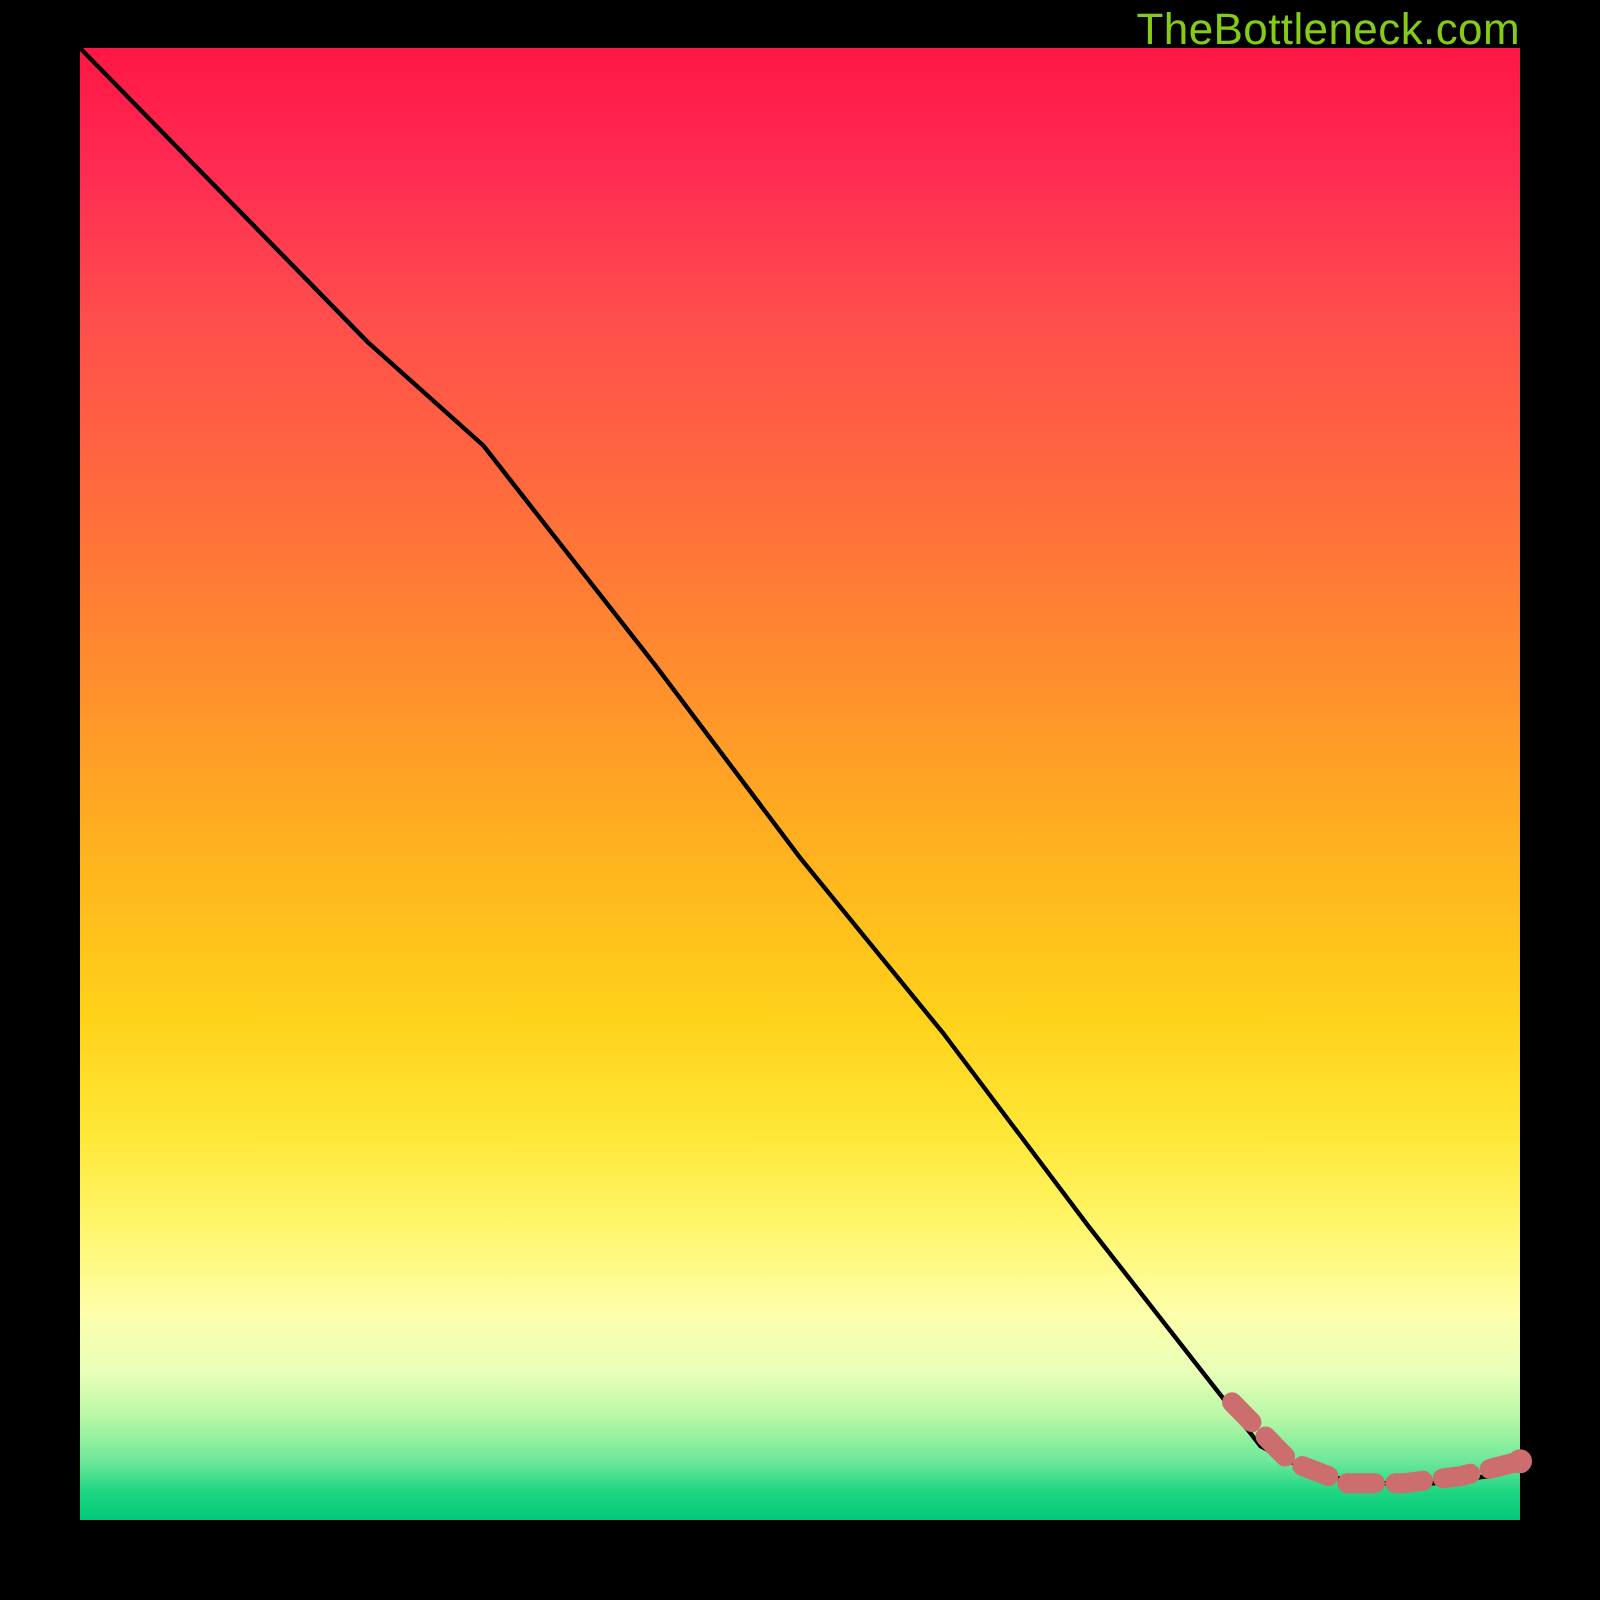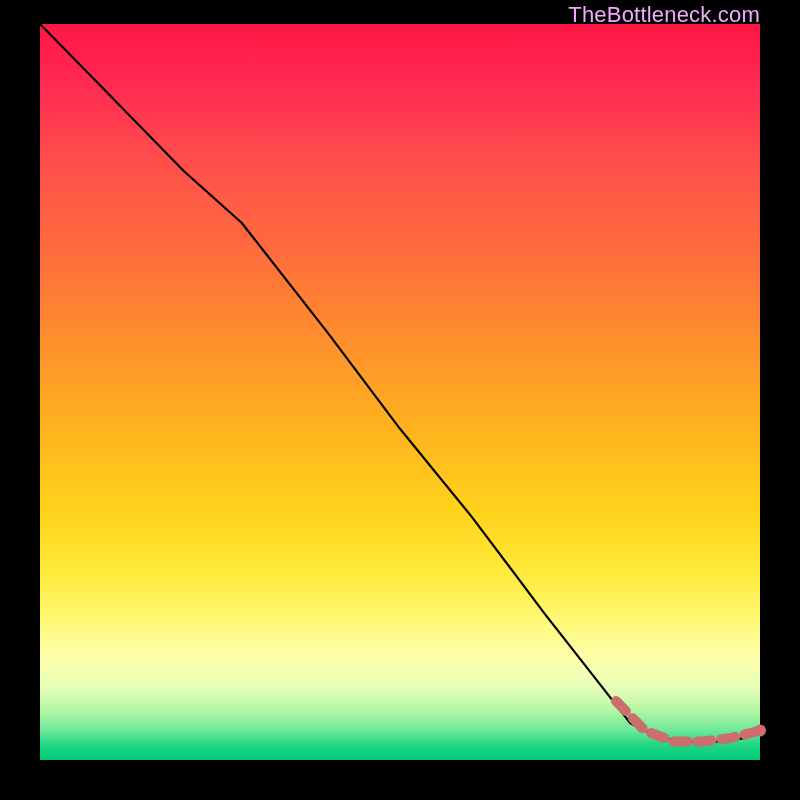--- a/index.html
+++ b/index.html
@@ -65,21 +65,21 @@
     stroke-linejoin: round;
     stroke-dasharray: 14 10;
   }
   .endpoint {
     fill: #cc6e6e;
   }
   .watermark {
     position: absolute;
     top: 2px;
     right: 40px;
-    color: #f0abfc;
+    color: #84cc16;
     font-size: 22px;
     font-weight: 500;
     letter-spacing: 0.2px;
   }
 </style>
 </head>
 <body>
 
 <div class="stage">
   <div class="watermark">TheBottleneck.com</div>

